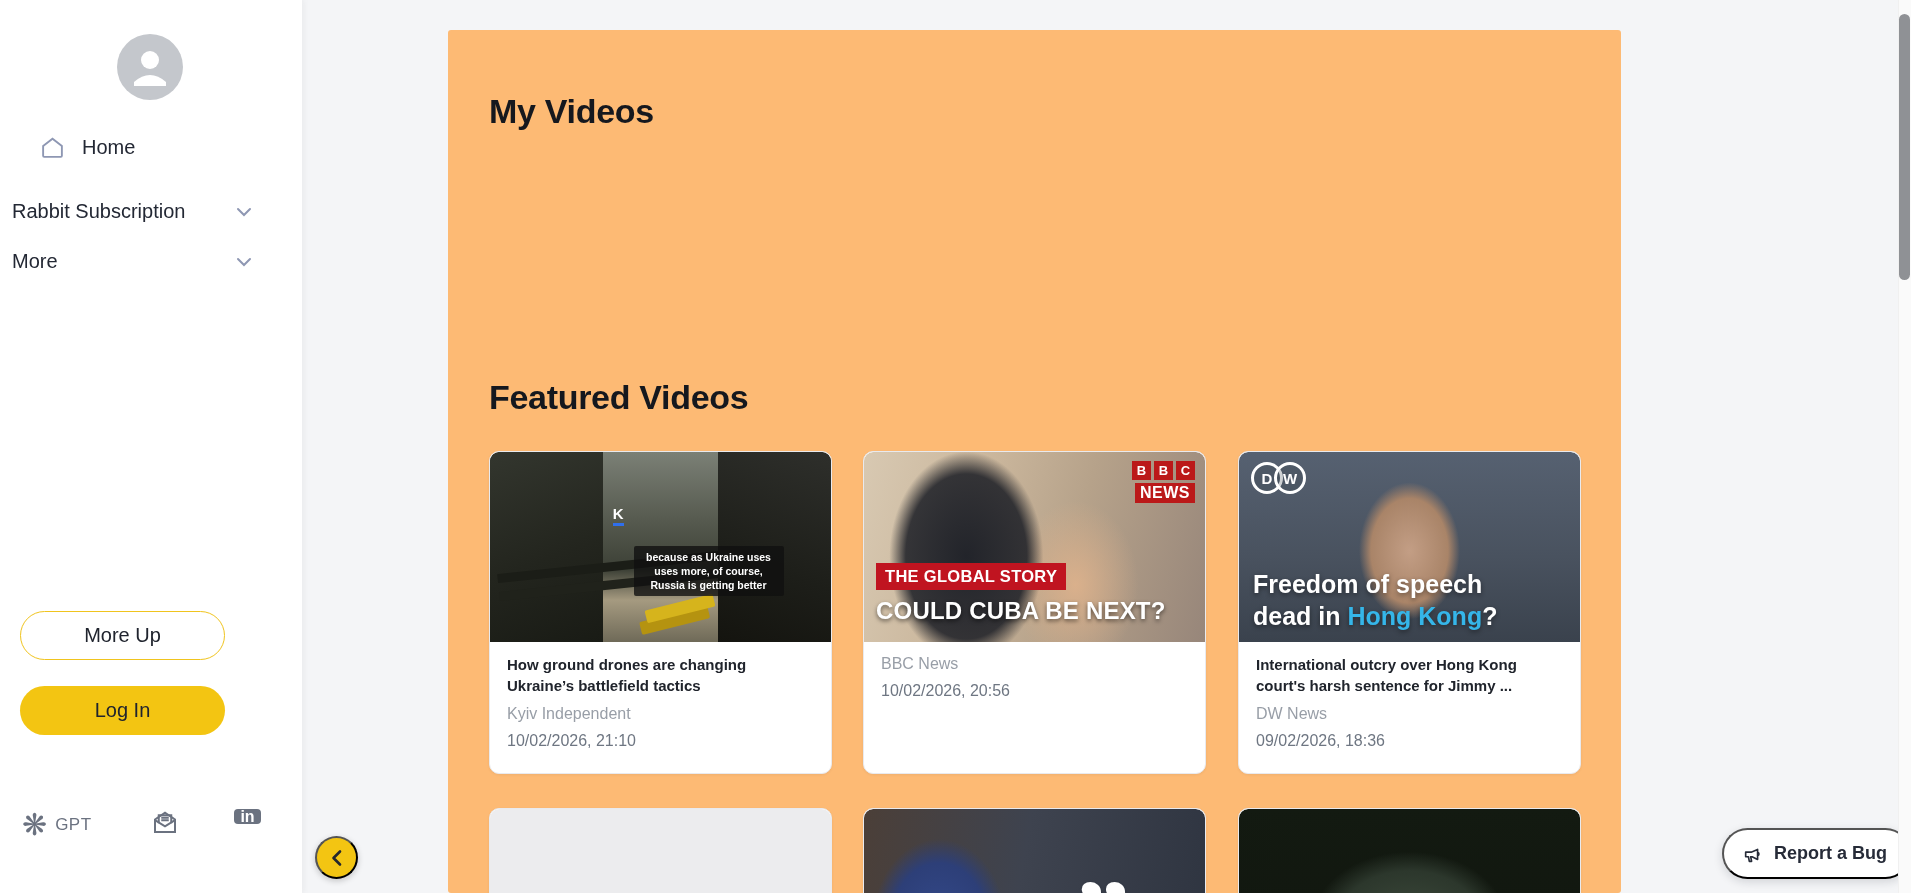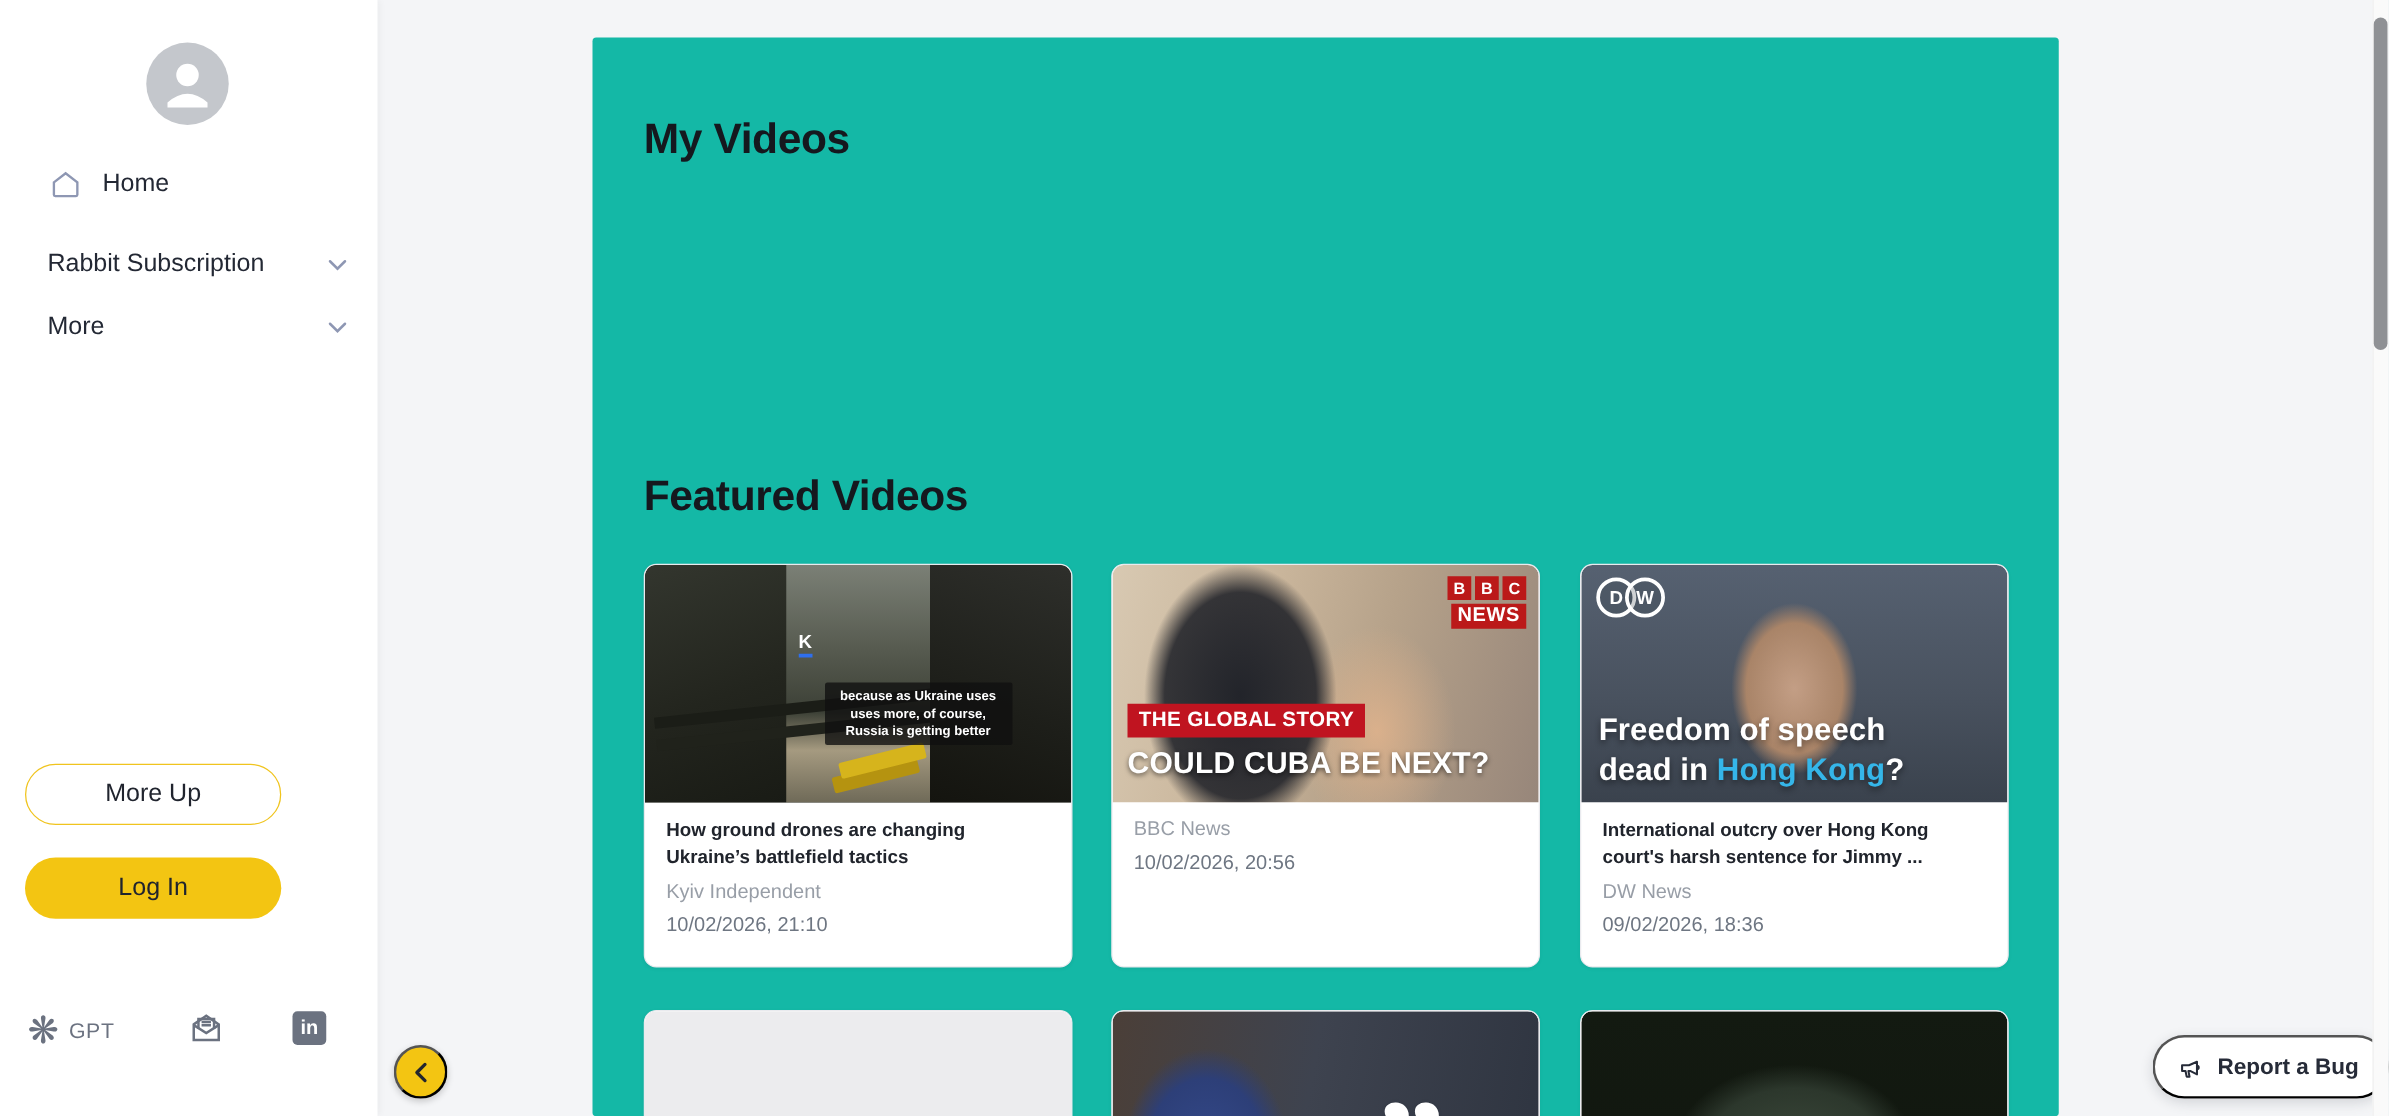--- a/index.html
+++ b/index.html
@@ -18,21 +18,21 @@
   .avatar {
     position:absolute; left:117px; top:34px; width:66px; height:66px;
     border-radius:50%; background:#c4c7cc; overflow:hidden;
     display:flex; align-items:center; justify-content:center;
   }
   .nav-row {
     position:absolute; left:40px; top:135px; display:flex; align-items:center; gap:17px;
     font-size:20px; color:#232834; cursor:pointer;
   }
   .menu-row {
-    position:absolute; left:38px; width:242px; display:flex;
+    position:absolute; left:12px; width:242px; display:flex;
     align-items:center; justify-content:space-between;
     font-size:20px; color:#232834; cursor:pointer;
   }
   .menu-row.r1 { top:200px; }
   .menu-row.r2 { top:250px; }
   .btn-pill {
     position:absolute; left:20px; width:205px; height:49px; border-radius:25px;
     display:flex; align-items:center; justify-content:center;
     font-size:20px; font-weight:500; color:#20242e; cursor:pointer;
     font-family:"Liberation Sans", sans-serif;
@@ -41,34 +41,34 @@
   .btn-login  { top:686px; background:#f3c512; border:none; }
   .sidebar-footer {
     position:absolute; left:22px; top:805px; width:258px; height:40px;
     display:flex; align-items:center;
   }
   .gpt-group { display:flex; align-items:center; gap:8px; color:#6b7280; }
   .gpt-flower { font-size:30px; line-height:30px; color:#6b7280; }
   .gpt-text { font-size:17px; letter-spacing:0.5px; color:#6b7280; }
   .mail-icon { position:absolute; left:128px; top:2px; }
   .li-icon {
-    position:absolute; left:212px; top:4px; width:27px; height:27px;
+    position:absolute; left:212px; top:4px; width:27px; height:15px;
     background:#6b7280; border-radius:4px; color:#ffffff;
     font-weight:700; font-size:16px; display:flex; align-items:center; justify-content:center;
   }
   .collapse-btn {
     position:absolute; left:315px; top:836px; width:43px; height:43px; border-radius:50%;
     background:#f3c512; box-shadow:0 2px 6px rgba(0,0,0,0.2); z-index:6;
     display:flex; align-items:center; justify-content:center; cursor:pointer;
   }
 
   
   .content-card {
-    position:absolute; left:474px; top:30px; width:1173px; height:863px;
-    background:#14b8a6; border-radius:3px;
+    position:absolute; left:448px; top:30px; width:1173px; height:863px;
+    background:#fdba74; border-radius:3px;
   }
   .h1 {
     position:absolute; left:41px; font-size:34px; font-weight:700; color:#15181e;
     letter-spacing:-0.3px;
   }
   .h1.myvideos { top:62px; }
   .h1.featured { top:348px; }
   .analyse-box {
     position:absolute; left:41px; top:131px; width:343px; height:146px;
     border:2px dashed #d4d7db; border-radius:10px; background:#ffffff;

